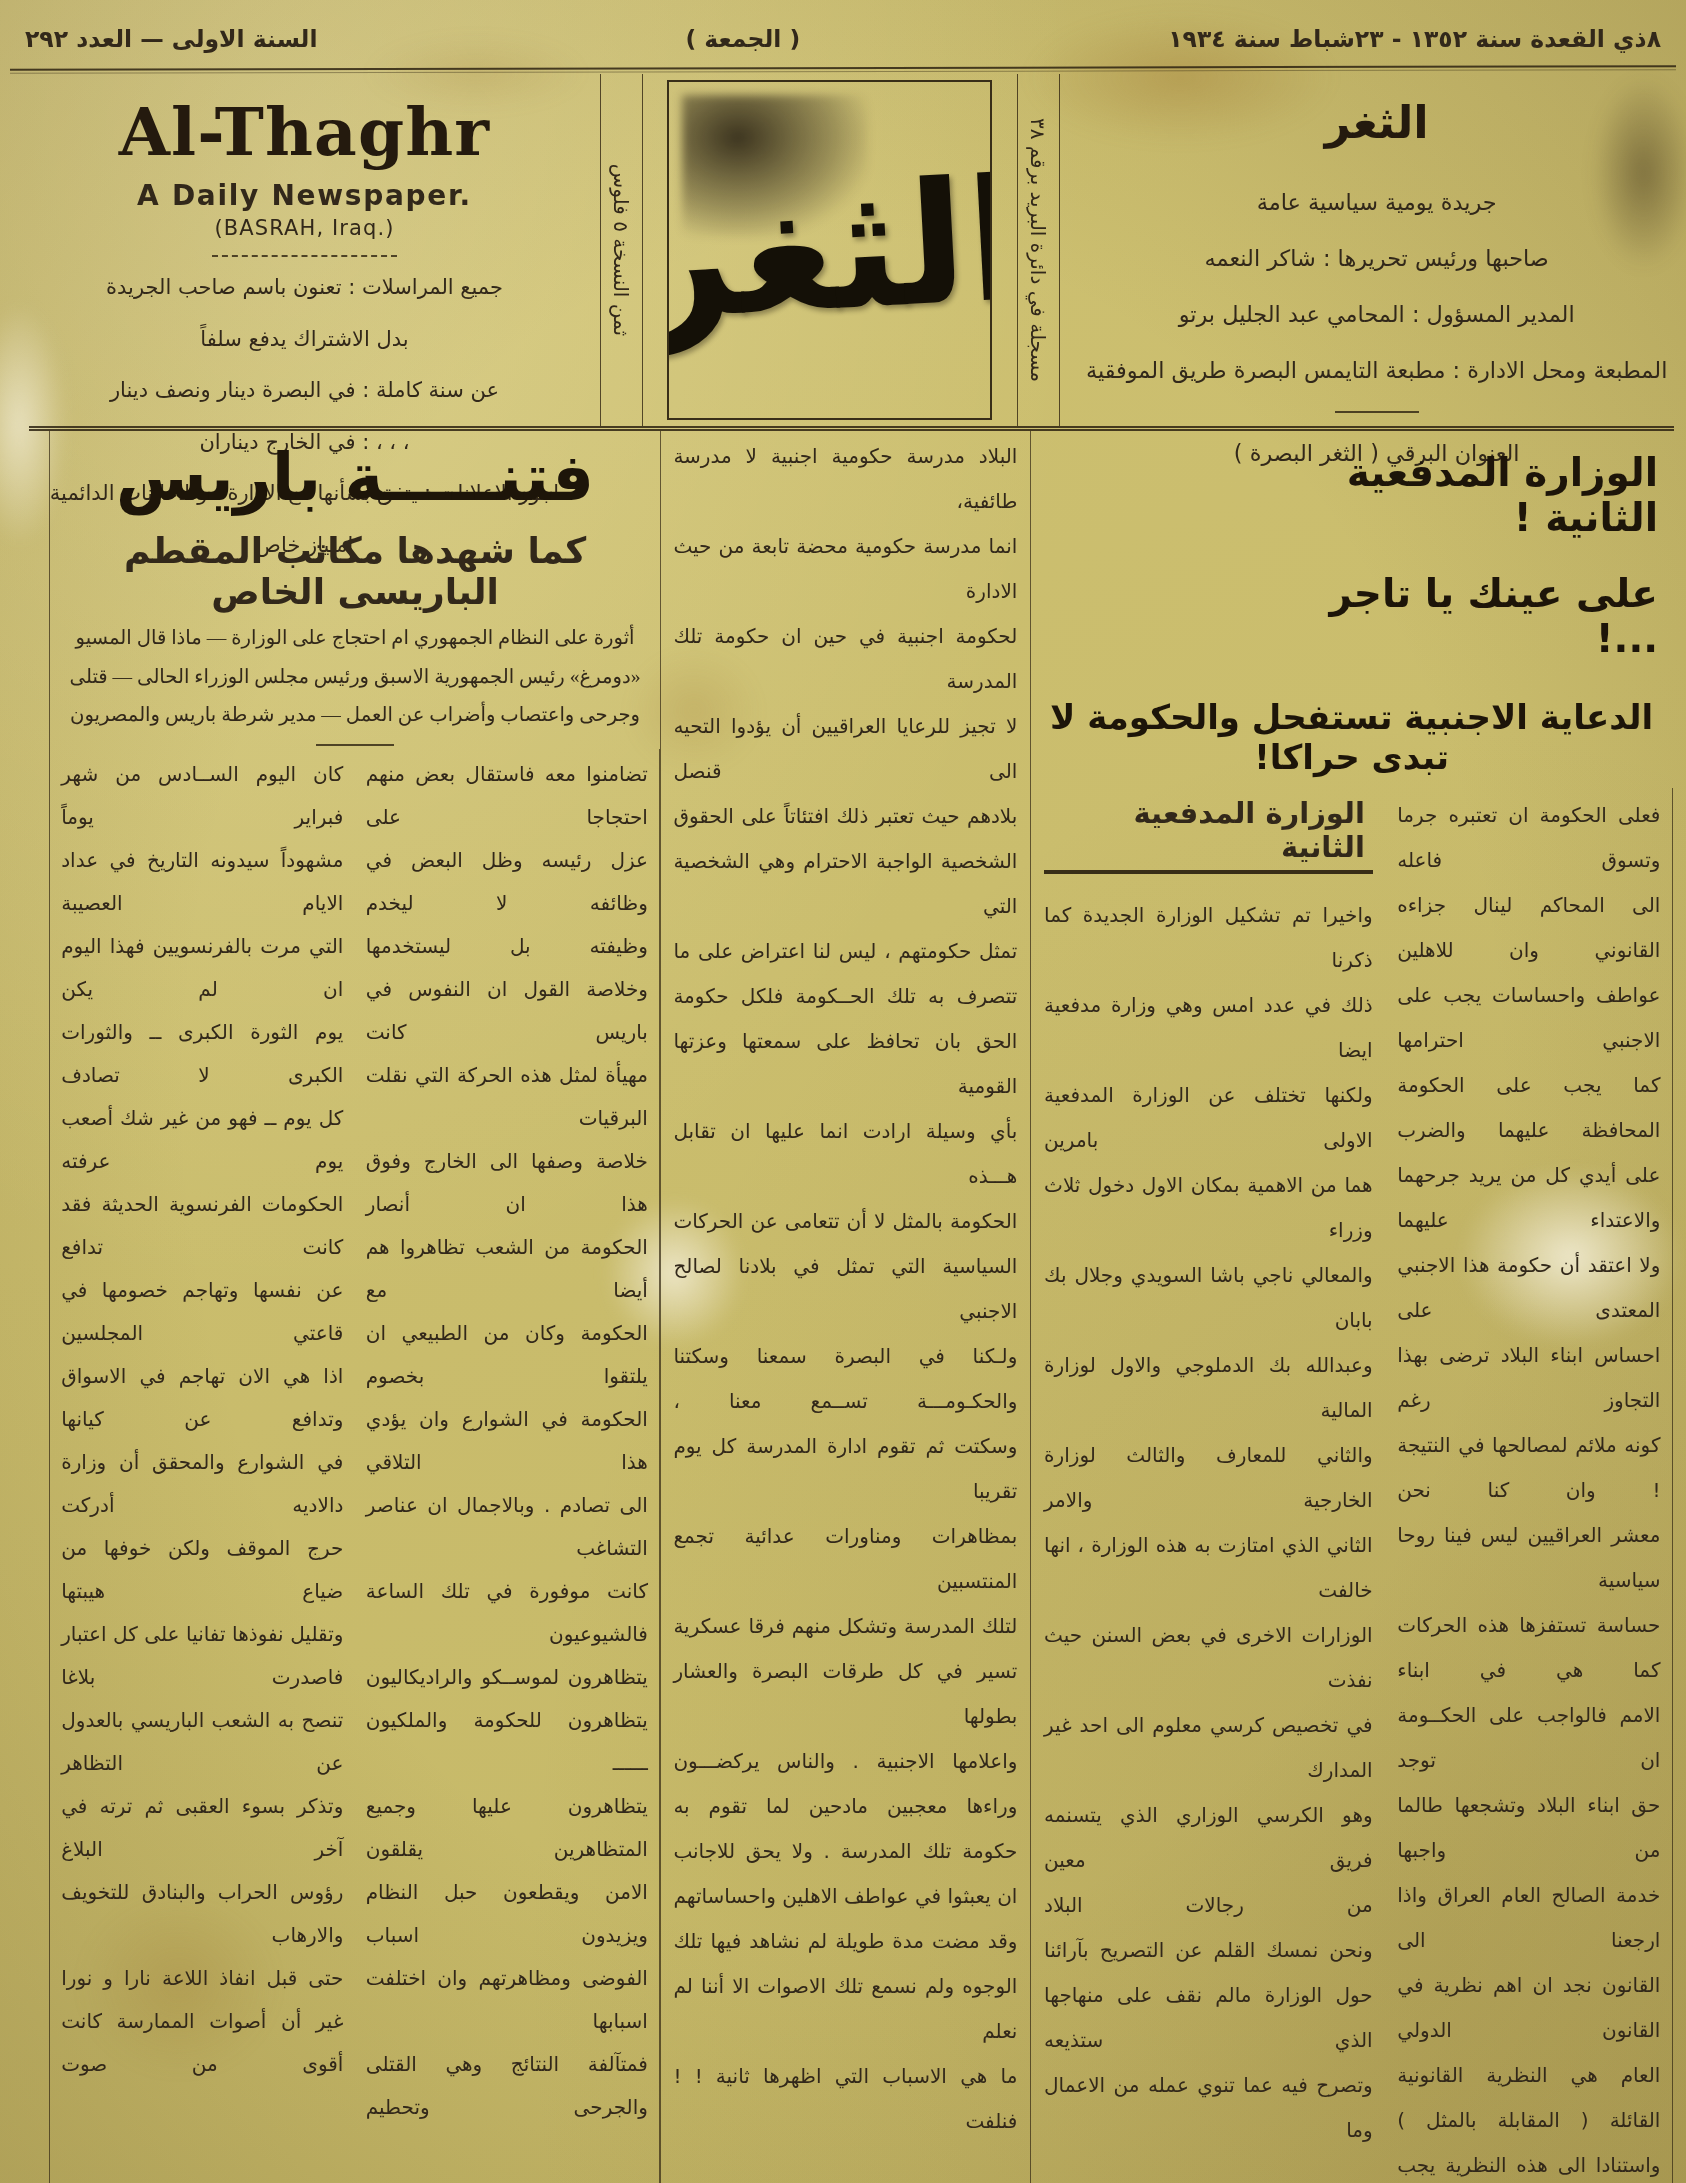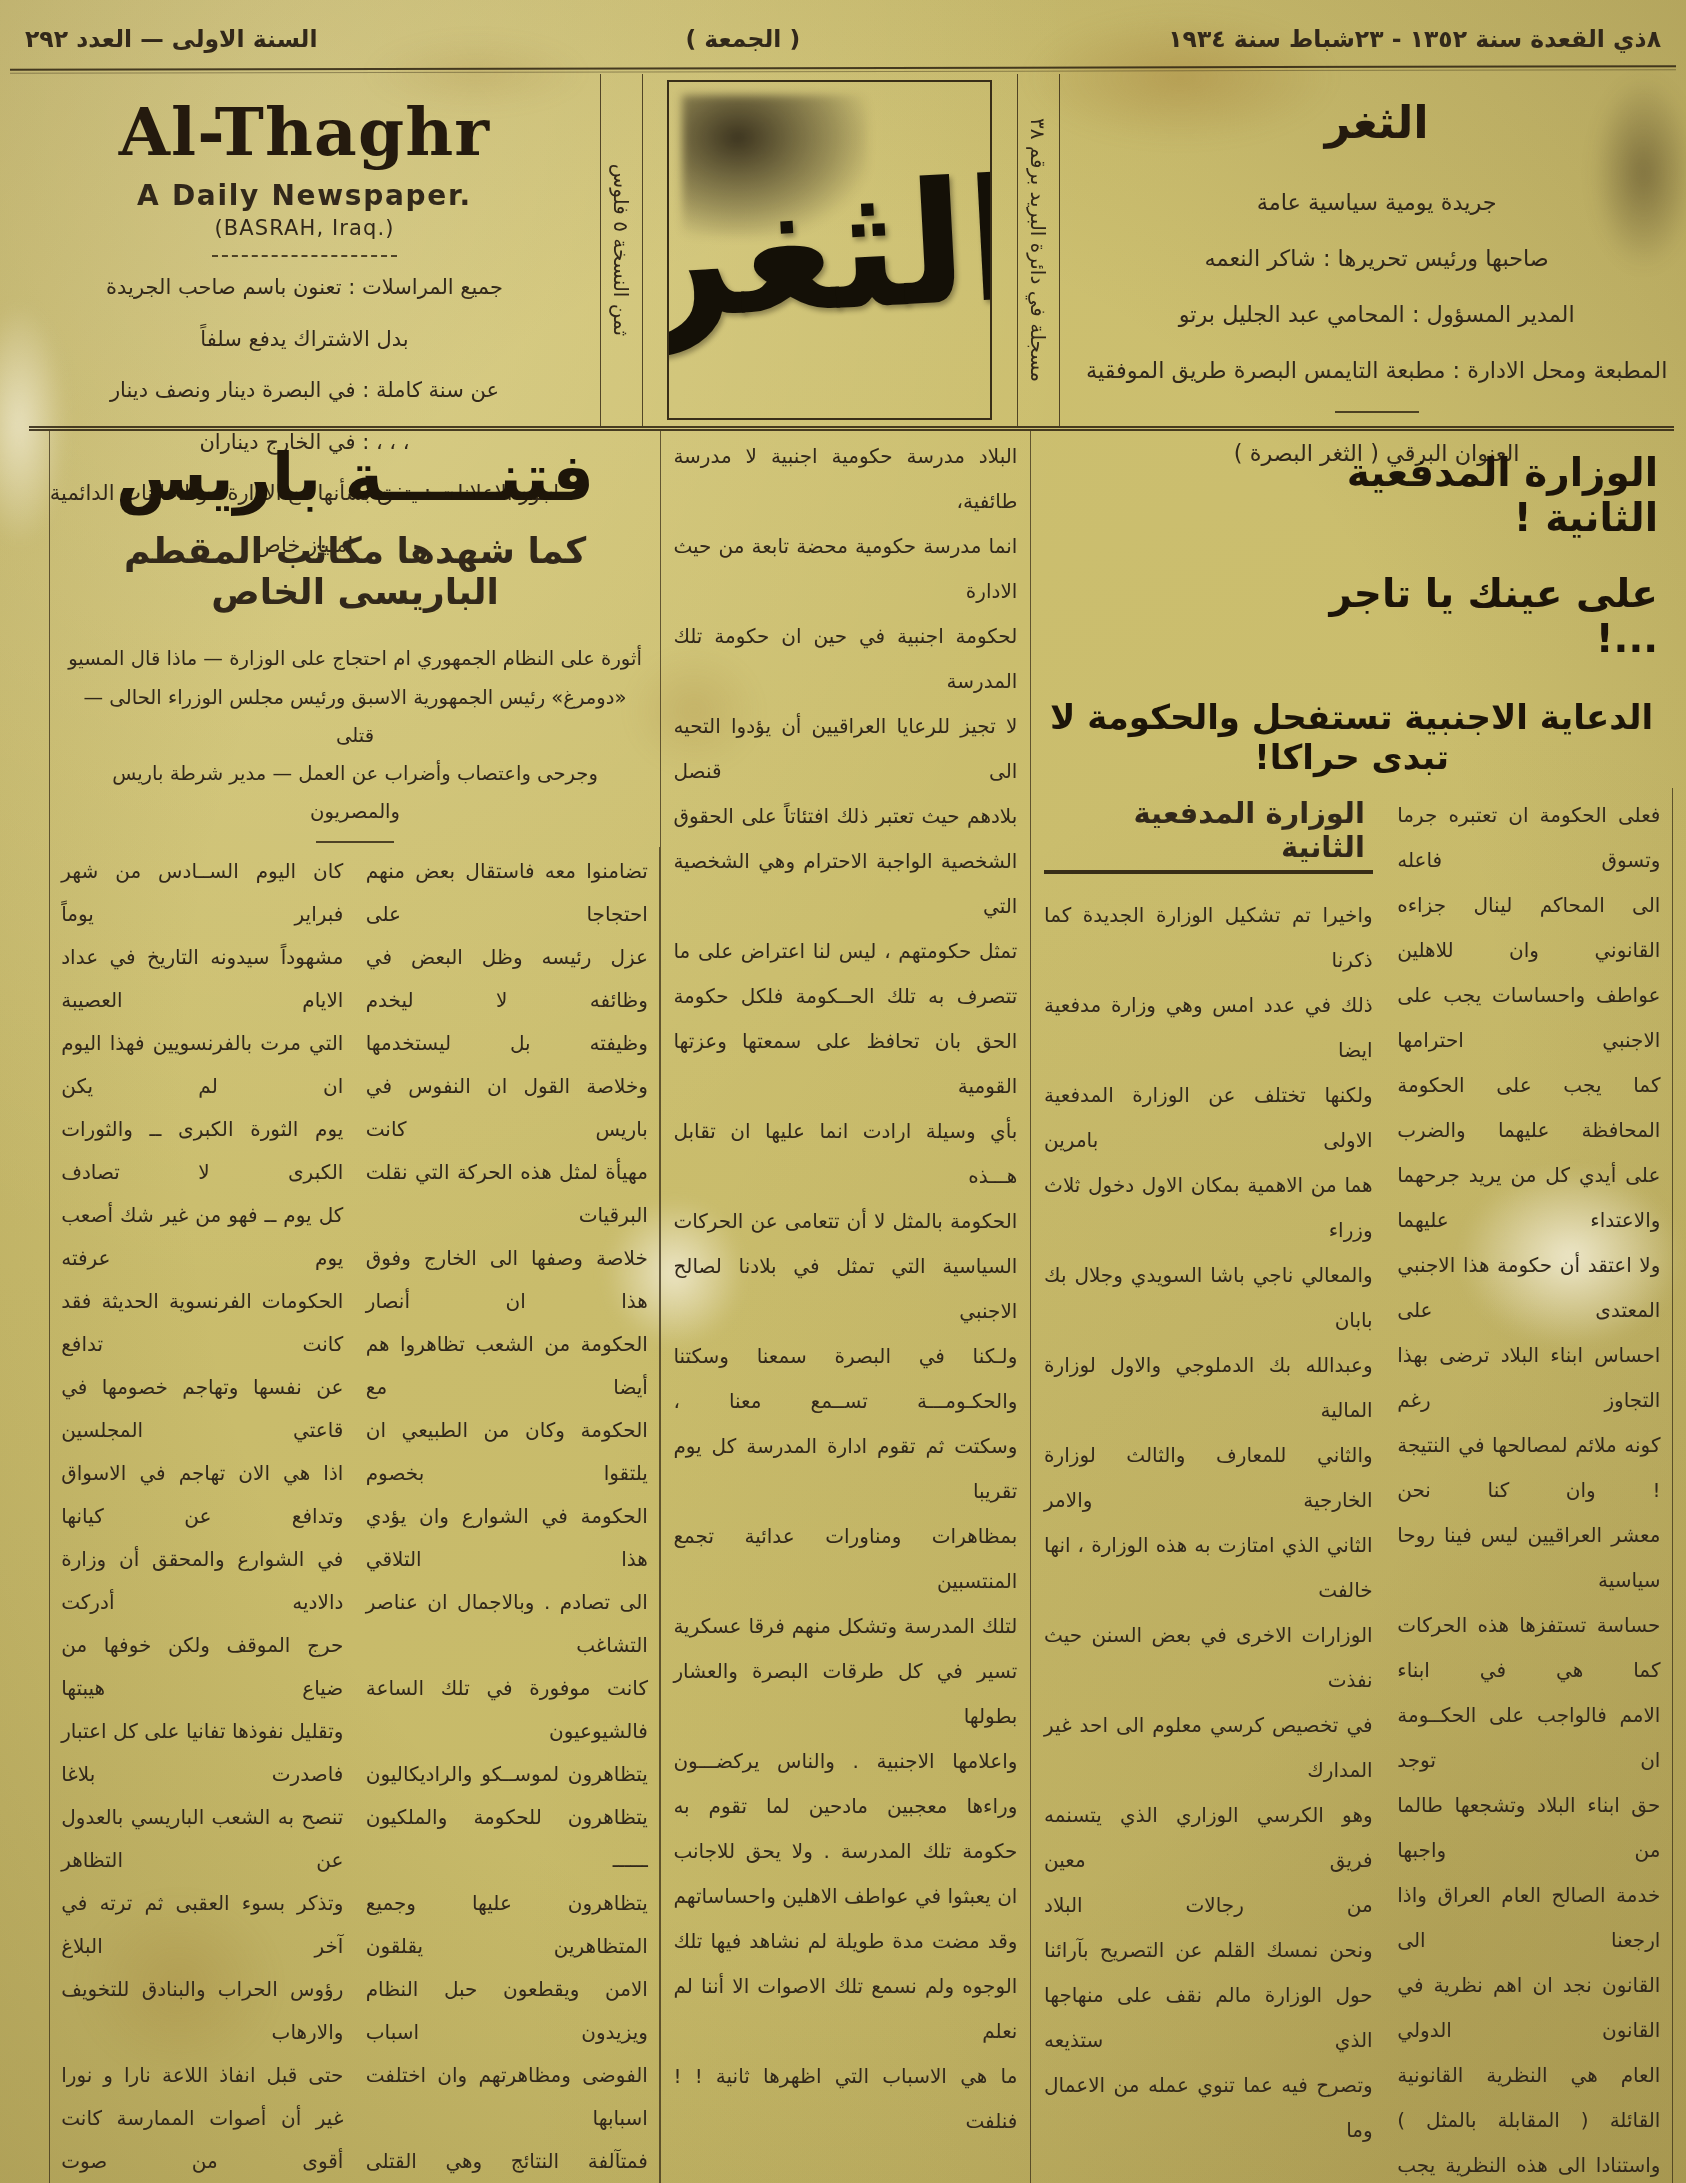--- a/index.html
+++ b/index.html
@@ -56,21 +56,21 @@
     border-left:1.7px solid rgba(50,38,18,.7);}
   .divR{border-right:1.7px solid rgba(50,38,18,.7);}
   .tline{font-size:20px;line-height:2.15;text-align:justify;text-align-last:justify;}
   .col-c .tline,.col-a .tline,.col-b .tline{line-height:2.25;}
 
   
   .col-paris{width:37.6%;display:flex;flex-direction:column;}
   .paris-head{text-align:center;padding:7.8px 17px 0;}
   .paris-title{font-size:66px;font-weight:700;color:#1d1509;}
   .paris-sub{font-size:36px;font-weight:700;margin-top:14.6px;}
-  .deck{margin-top:28px;}
+  .deck{margin-top:7px;font-family:Liberation Serif, serif;}
   .deck-line{font-size:19.6px;line-height:1.95;text-align:center;text-align-last:center;}
   .paris-rule{width:78px;margin:10px auto 3.4px;border-top:2.2px solid rgba(45,34,16,.8);}
   .paris-cols{flex:1;display:flex;}
   .p-left{width:50%;padding:3.4px 11.2px 0;}
   .p-right{width:50%;padding:3.4px 11.2px 0;}
 
   
   .col-c{width:21.2%;padding:3.4px 12.3px 0;}
 
   

